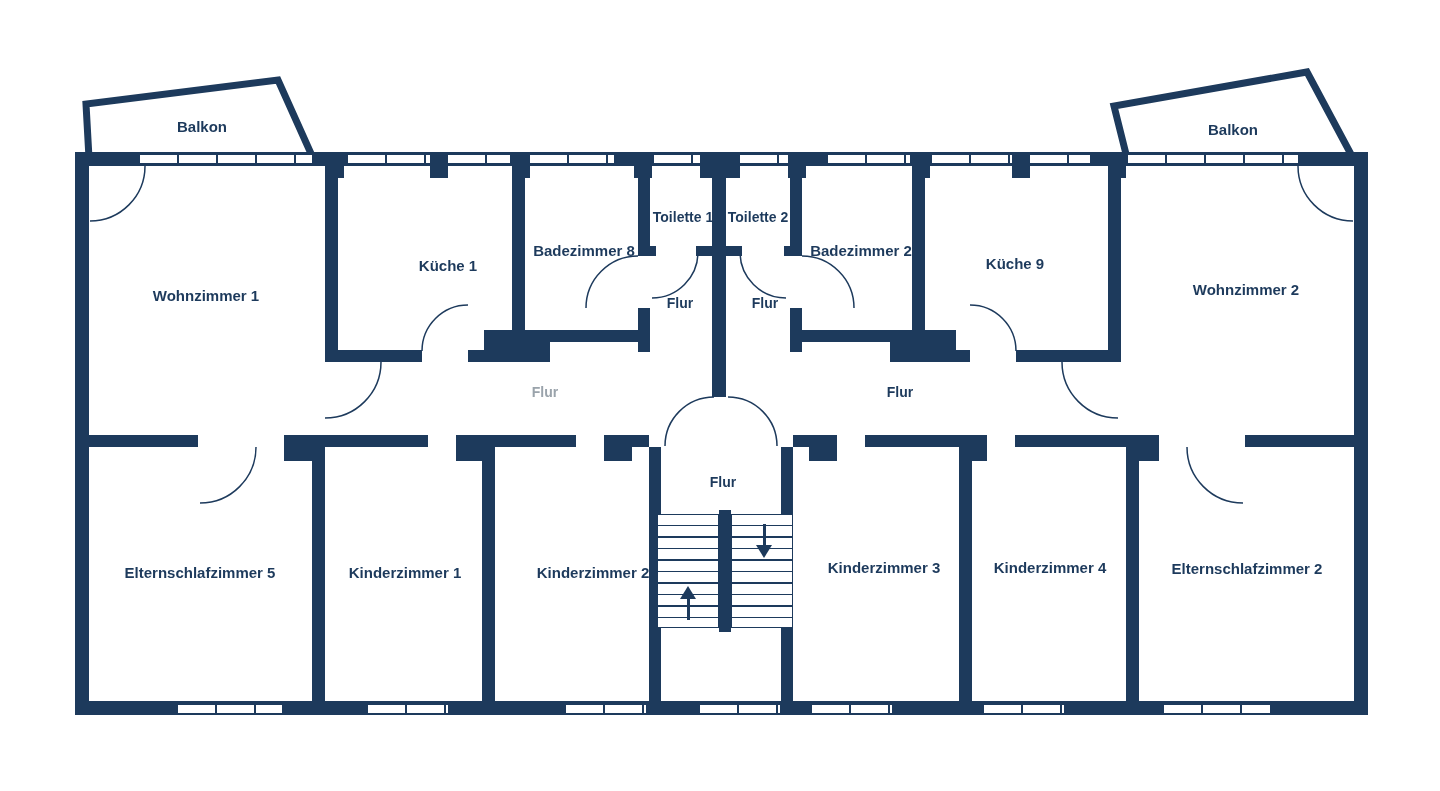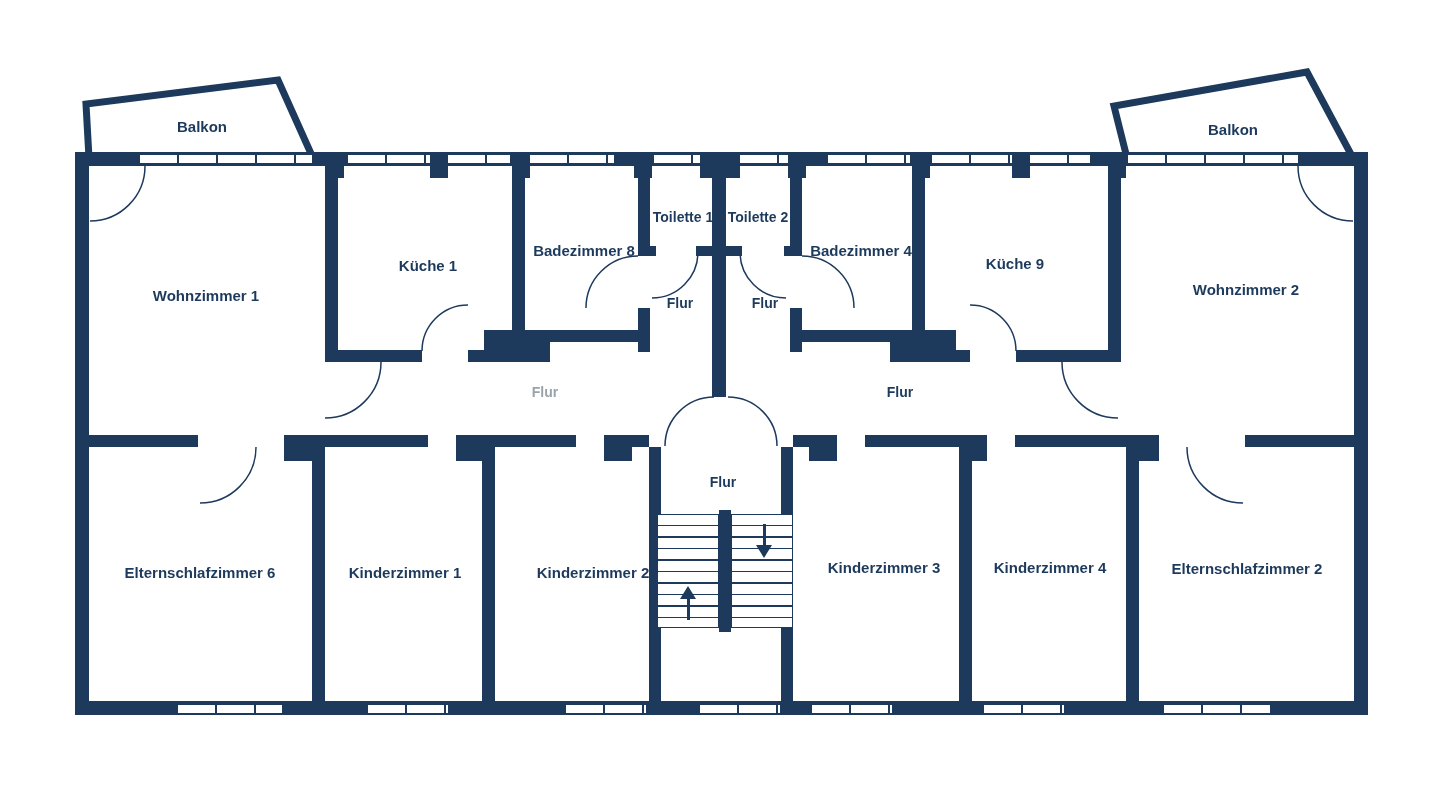--- a/index.html
+++ b/index.html
@@ -149,33 +149,33 @@
       <path d="M 1187 447 A 56 56 0 0 0 1243 503"></path>
       <path d="M 381 362 A 56 56 0 0 1 325 418"></path>
       <path d="M 1062 362 A 56 56 0 0 0 1118 418"></path>
       <path d="M 665 446 A 49 49 0 0 1 714 397"></path>
       <path d="M 728 397 A 49 49 0 0 1 777 446"></path>
     </g>
   </svg>
 
   <div class="label" style="left:202px;top:126px">Balkon</div>
   <div class="label" style="left:206px;top:295px">Wohnzimmer 1</div>
-  <div class="label" style="left:428px;top:265px">Küche 1</div>
+  <div class="label" style="left:448px;top:265px">Küche 1</div>
   <div class="label" style="left:584px;top:250px">Badezimmer 8</div>
   <div class="label small" style="left:683px;top:217px">Toilette 1</div>
   <div class="label small" style="left:758px;top:217px">Toilette 2</div>
-  <div class="label" style="left:861px;top:250px">Badezimmer 4</div>
+  <div class="label" style="left:861px;top:250px">Badezimmer 2</div>
   <div class="label" style="left:1015px;top:263px">Küche 9</div>
   <div class="label" style="left:1246px;top:289px">Wohnzimmer 2</div>
   <div class="label" style="left:1233px;top:129px">Balkon</div>
   <div class="label small" style="left:680px;top:303px">Flur</div>
   <div class="label small" style="left:765px;top:303px">Flur</div>
   <div class="label small muted" style="left:545px;top:392px">Flur</div>
   <div class="label small" style="left:900px;top:392px">Flur</div>
   <div class="label small" style="left:723px;top:482px">Flur</div>
-  <div class="label" style="left:200px;top:572px">Elternschlafzimmer 6</div>
+  <div class="label" style="left:200px;top:572px">Elternschlafzimmer 5</div>
   <div class="label" style="left:405px;top:572px">Kinderzimmer 1</div>
   <div class="label" style="left:593px;top:572px">Kinderzimmer 2</div>
   <div class="label" style="left:884px;top:567px">Kinderzimmer 3</div>
   <div class="label" style="left:1050px;top:567px">Kinderzimmer 4</div>
   <div class="label" style="left:1247px;top:568px">Elternschlafzimmer 2</div>
 
 </div>
 
 </body></html>

